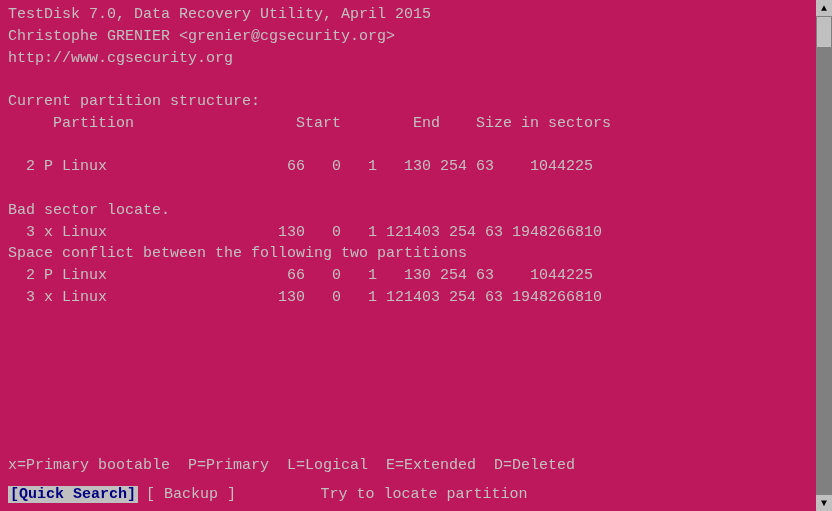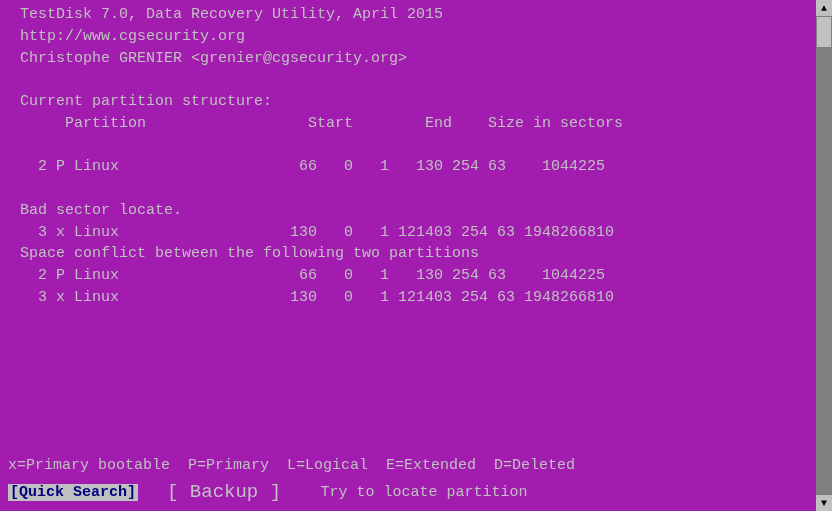--- a/index.html
+++ b/index.html
@@ -8,22 +8,22 @@
       height: 511px;
       background: #000;
       font-family: 'Courier New', Courier, monospace;
       font-size: 15px;
       color: #c0c0c0;
       overflow: hidden;
     }
     .terminal {
       width: 832px;
       height: 511px;
-      background: #a21caf;
-      padding: 4px 20px;
+      background: #be185d;
+      padding: 4px 8px;
       position: relative;
       overflow: hidden;
     }
     .line {
       white-space: pre;
       line-height: 1.45;
       color: #c0c0c0;
     }
     .scrollbar {
       position: absolute;
@@ -85,22 +85,22 @@
       display: flex;
       align-items: center;
       padding: 0 8px;
     }
   </style>
 </head>
 <body>
 
 <div class="terminal">
   <div class="line">TestDisk 7.0, Data Recovery Utility, April 2015</div>
+  <div class="line">Christophe GRENIER &lt;grenier@cgsecurity.org&gt;</div>
   <div class="line">http://www.cgsecurity.org</div>
-  <div class="line">Christophe GRENIER &lt;grenier@cgsecurity.org&gt;</div>
   <div class="line">&nbsp;</div>
   <div class="line">Current partition structure:</div>
   <div class="line">     Partition                  Start        End    Size in sectors</div>
   <div class="line">&nbsp;</div>
   <div class="line">  2 P Linux                    66   0   1   130 254 63    1044225</div>
   <div class="line">&nbsp;</div>
   <div class="line">Bad sector locate.</div>
   <div class="line">  3 x Linux                   130   0   1 121403 254 63 1948266810</div>
   <div class="line">Space conflict between the following two partitions</div>
   <div class="line">  2 P Linux                    66   0   1   130 254 63    1044225</div>
@@ -110,21 +110,21 @@
   <div class="line">&nbsp;</div>
   <div class="line">&nbsp;</div>
 
   <div class="bottom-bar">
     <div class="line">x=Primary bootable  P=Primary  L=Logical  E=Extended  D=Deleted</div>
   </div>
 
   <div class="bottom-actions">
     <span style="background:#c0c0c0; color:#000080; padding: 0 2px; font-family:'Courier New',monospace; font-size:15px; font-weight:bold;">[Quick Search]</span>
     <span style="display:inline-block; width:8px;"></span>
-    <span style="color:#c0c0c0; font-family:'Courier New',monospace; font-size:19px;margin-left:21px;">[ Backup ]</span>
+    <span style="color:#c0c0c0; font-family:'Courier New',monospace; font-size:15px;">[ Backup ]</span>
     <span style="flex:1; text-align:center; display:block; position:absolute; left:0; width:800px; text-align:center;margin-left:24px;">
       <span style="font-family:'Courier New',monospace; font-size:15px; color:#c0c0c0;">Try to locate partition</span>
     </span>
   </div>
 
   <div class="scrollbar">
     <div class="scrollbar-up">▲</div>
     <div class="scrollbar-track">
       <div class="scrollbar-thumb"></div>
     </div>

